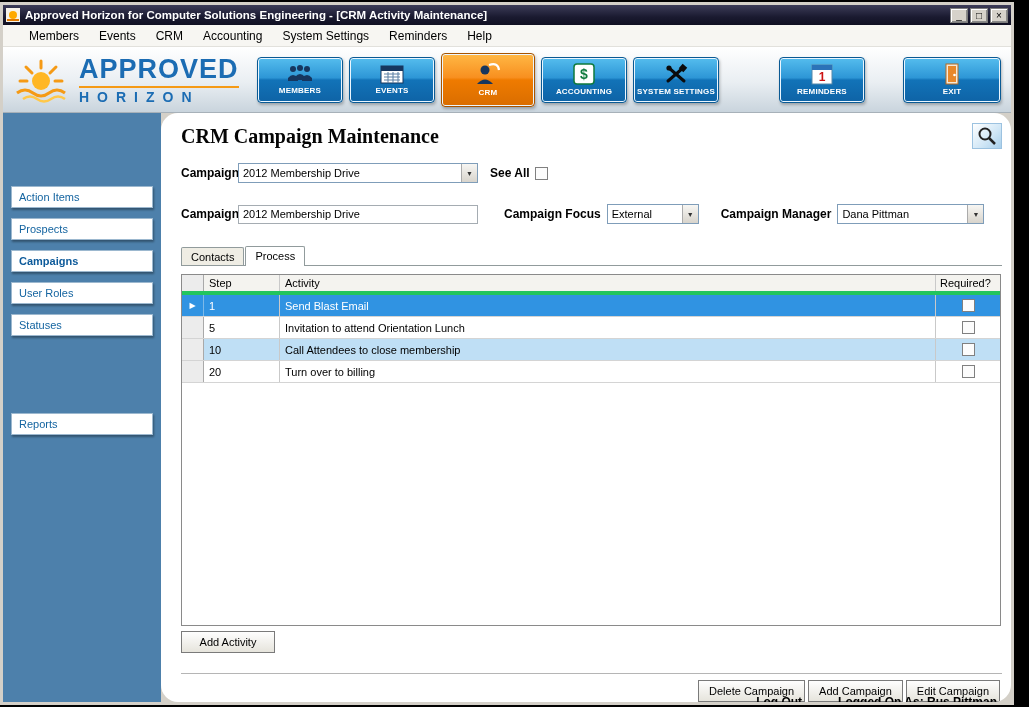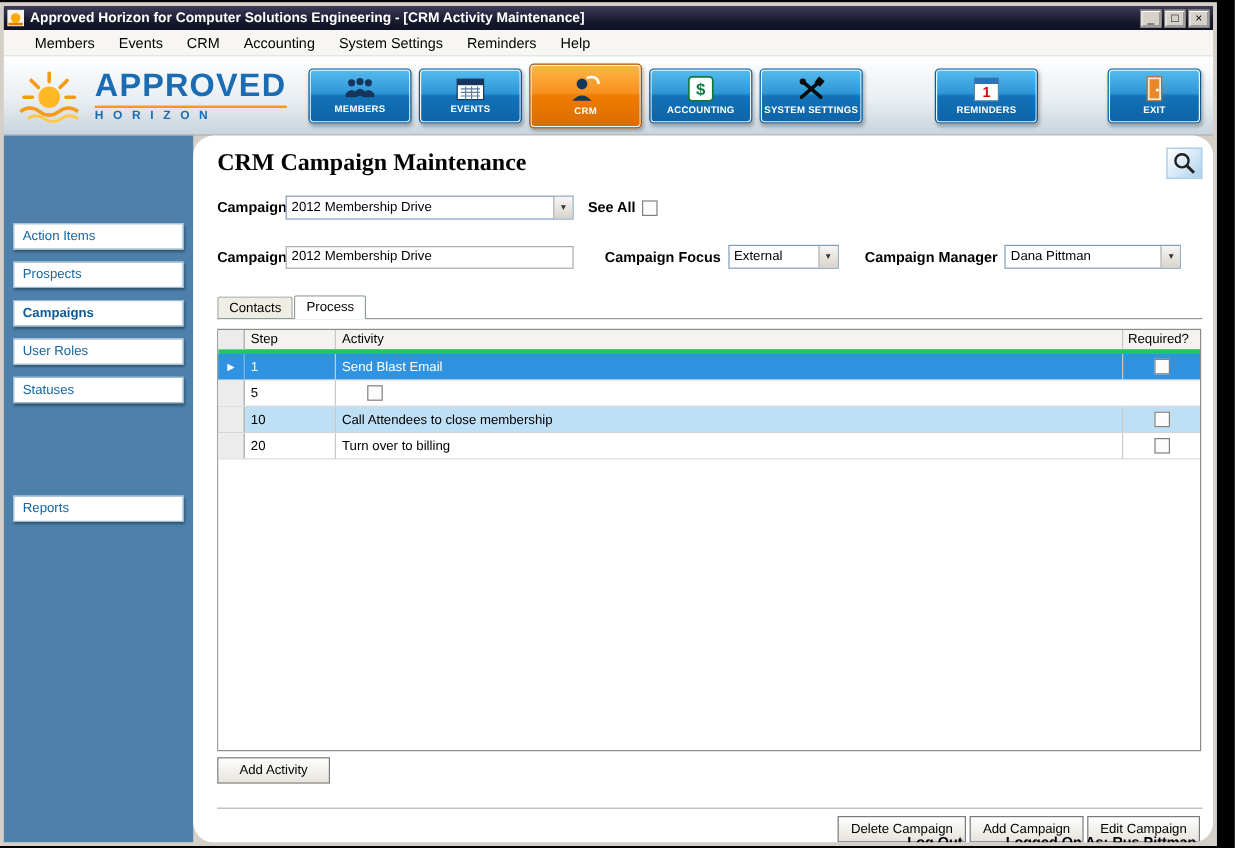--- a/index.html
+++ b/index.html
@@ -36,38 +36,38 @@
   
   .toolbar {
     height:66px; flex:0 0 66px;
     background:linear-gradient(180deg,#ffffff 0%,#e9eef2 55%,#c9d4dd 100%);
     border-bottom:1px solid #a7b1b9;
     display:flex; align-items:center; padding:0 8px;
   }
   .logo { display:flex; align-items:center; width:246px; flex:0 0 246px; }
   .logo-text { display:flex; flex-direction:column; line-height:1; margin-left:2px; }
   .logo-line1 { font-size:27px; font-weight:bold; color:#1b6cb3; letter-spacing:1px; }
-  .logo-line2 { font-size:10px; font-weight:bold; color:#1b6cb3; letter-spacing:8px; margin-top:3px; border-top:2px solid #f59a15; padding-top:2px; }
+  .logo-line2 { font-size:14px; font-weight:bold; color:#1b6cb3; letter-spacing:8px; margin-top:3px; border-top:2px solid #f59a15; padding-top:2px; }
   .bigbtns { display:flex; align-items:center; flex:1; }
   .bigbtn {
     width:86px; height:46px; margin-right:6px; border-radius:4px; cursor:pointer;
     border:1px solid #0a5a94;
     background:linear-gradient(180deg,#55bdee 0%,#2d96d6 45%,#1273b8 50%,#0e63a6 100%);
     box-shadow:inset 0 0 0 1px #eaf6ff, 1px 2px 3px rgba(0,0,0,0.25);
     display:flex; flex-direction:column; align-items:center; justify-content:center; gap:2px;
     color:#fff; font-weight:bold; padding:2px;
   }
   .bigbtn .lbl { font-size:8px; letter-spacing:0.2px; white-space:nowrap; }
   .bigbtn.crm {
     width:94px; height:54px;
     background:linear-gradient(180deg,#ffb845 0%,#f89020 45%,#ef7b00 50%,#d96d00 100%);
     border-color:#a85400;
   }
   .bigbtn.reminders { margin-left:54px; }
-  .bigbtn.exit { margin-left:auto; margin-right:2px; width:78px; }
+  .bigbtn.exit { margin-left:auto; margin-right:2px; width:98px; }
   
   .content { flex:1; display:flex; min-height:0; }
   .sidebar {
     width:158px; flex:0 0 158px; background:#4d80ab; padding-top:73px;
     display:flex; flex-direction:column; gap:10px;
   }
   .side-btn {
     margin:0 8px; height:22px; flex:0 0 22px; background:#fff;
     border:1px solid #9cb8cf; box-shadow:1px 2px 2px rgba(0,0,0,0.35);
     color:#1464a0; font-size:11px; display:flex; align-items:center; padding-left:7px; cursor:pointer;
@@ -316,20 +316,21 @@
             <span class="c-sel">▶</span>
             <span class="c-step">1</span>
             <span class="c-act">Send Blast Email</span>
             <span class="c-req">
                 <input type="checkbox" class="chk" style="">
               </span>
           </div>
           <div class="g-row">
             <span class="c-sel"></span>
             <span class="c-step">5</span>
+            <span class="c-act">Invitation to attend Orientation Lunch</span>
             <span class="c-req">
                 <input type="checkbox" class="chk" style="">
               </span>
           </div>
           <div class="g-row alt">
             <span class="c-sel"></span>
             <span class="c-step">10</span>
             <span class="c-act">Call Attendees to close membership</span>
             <span class="c-req">
                 <input type="checkbox" class="chk" style="">

